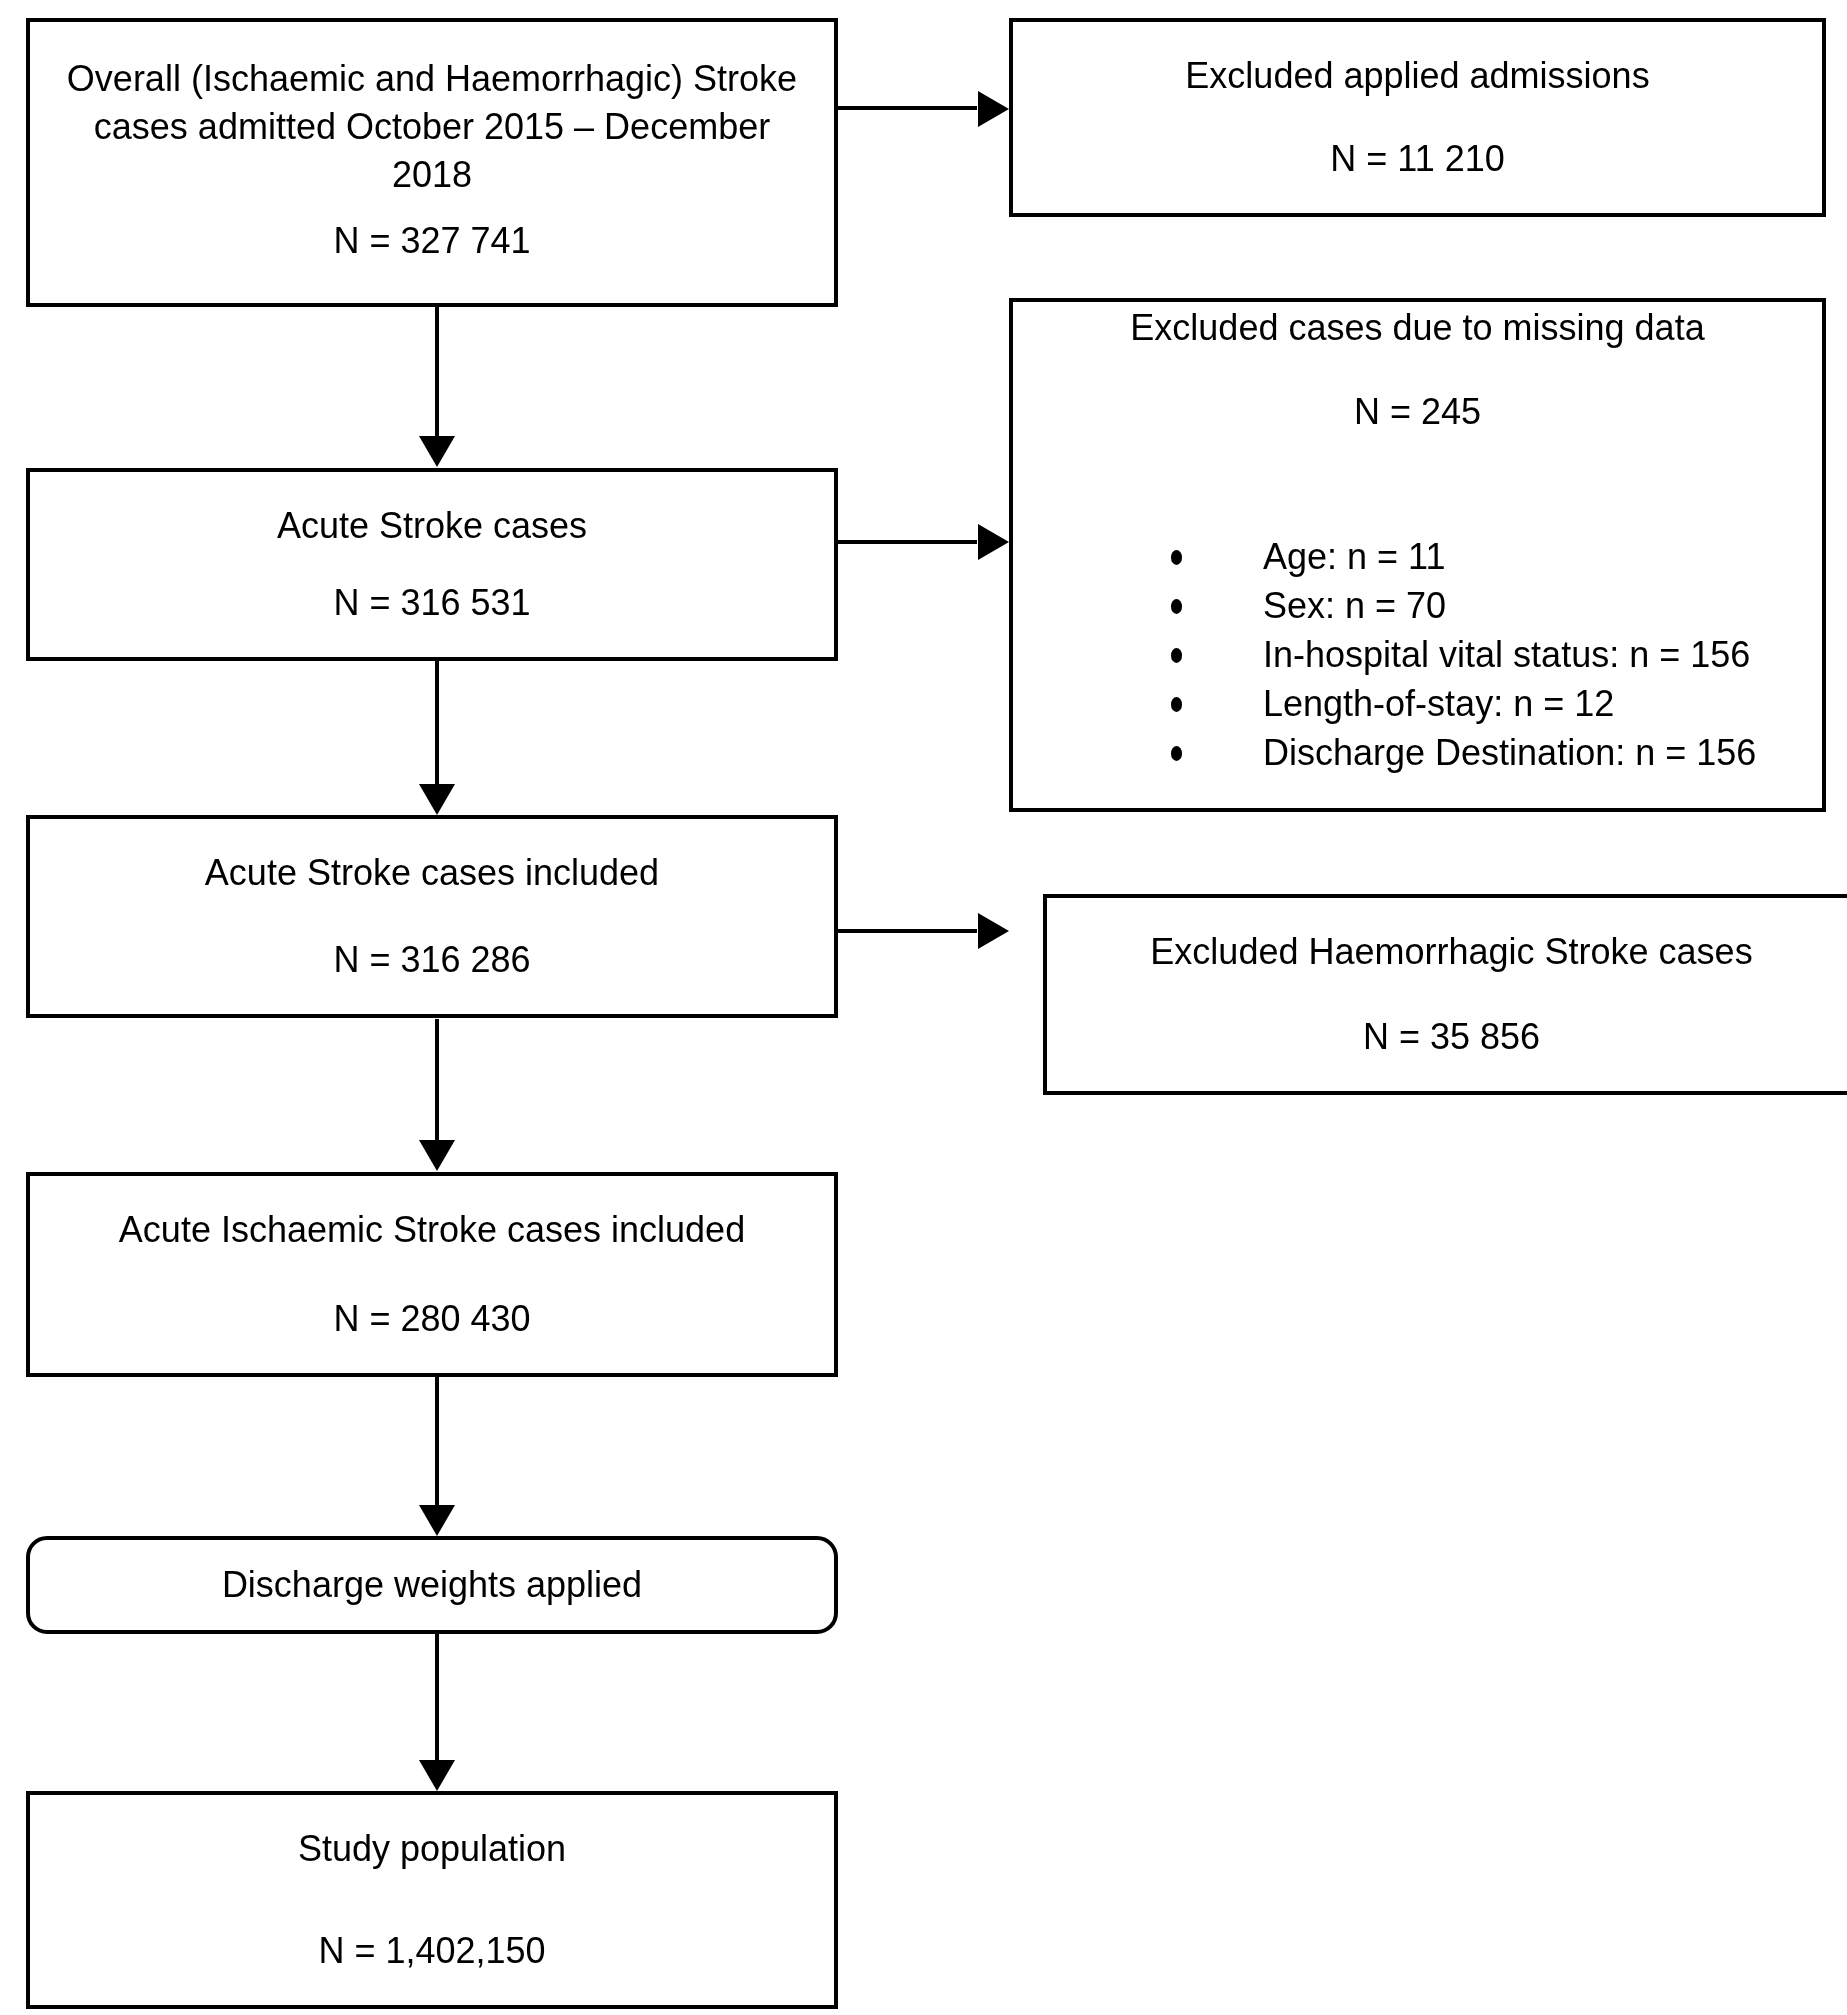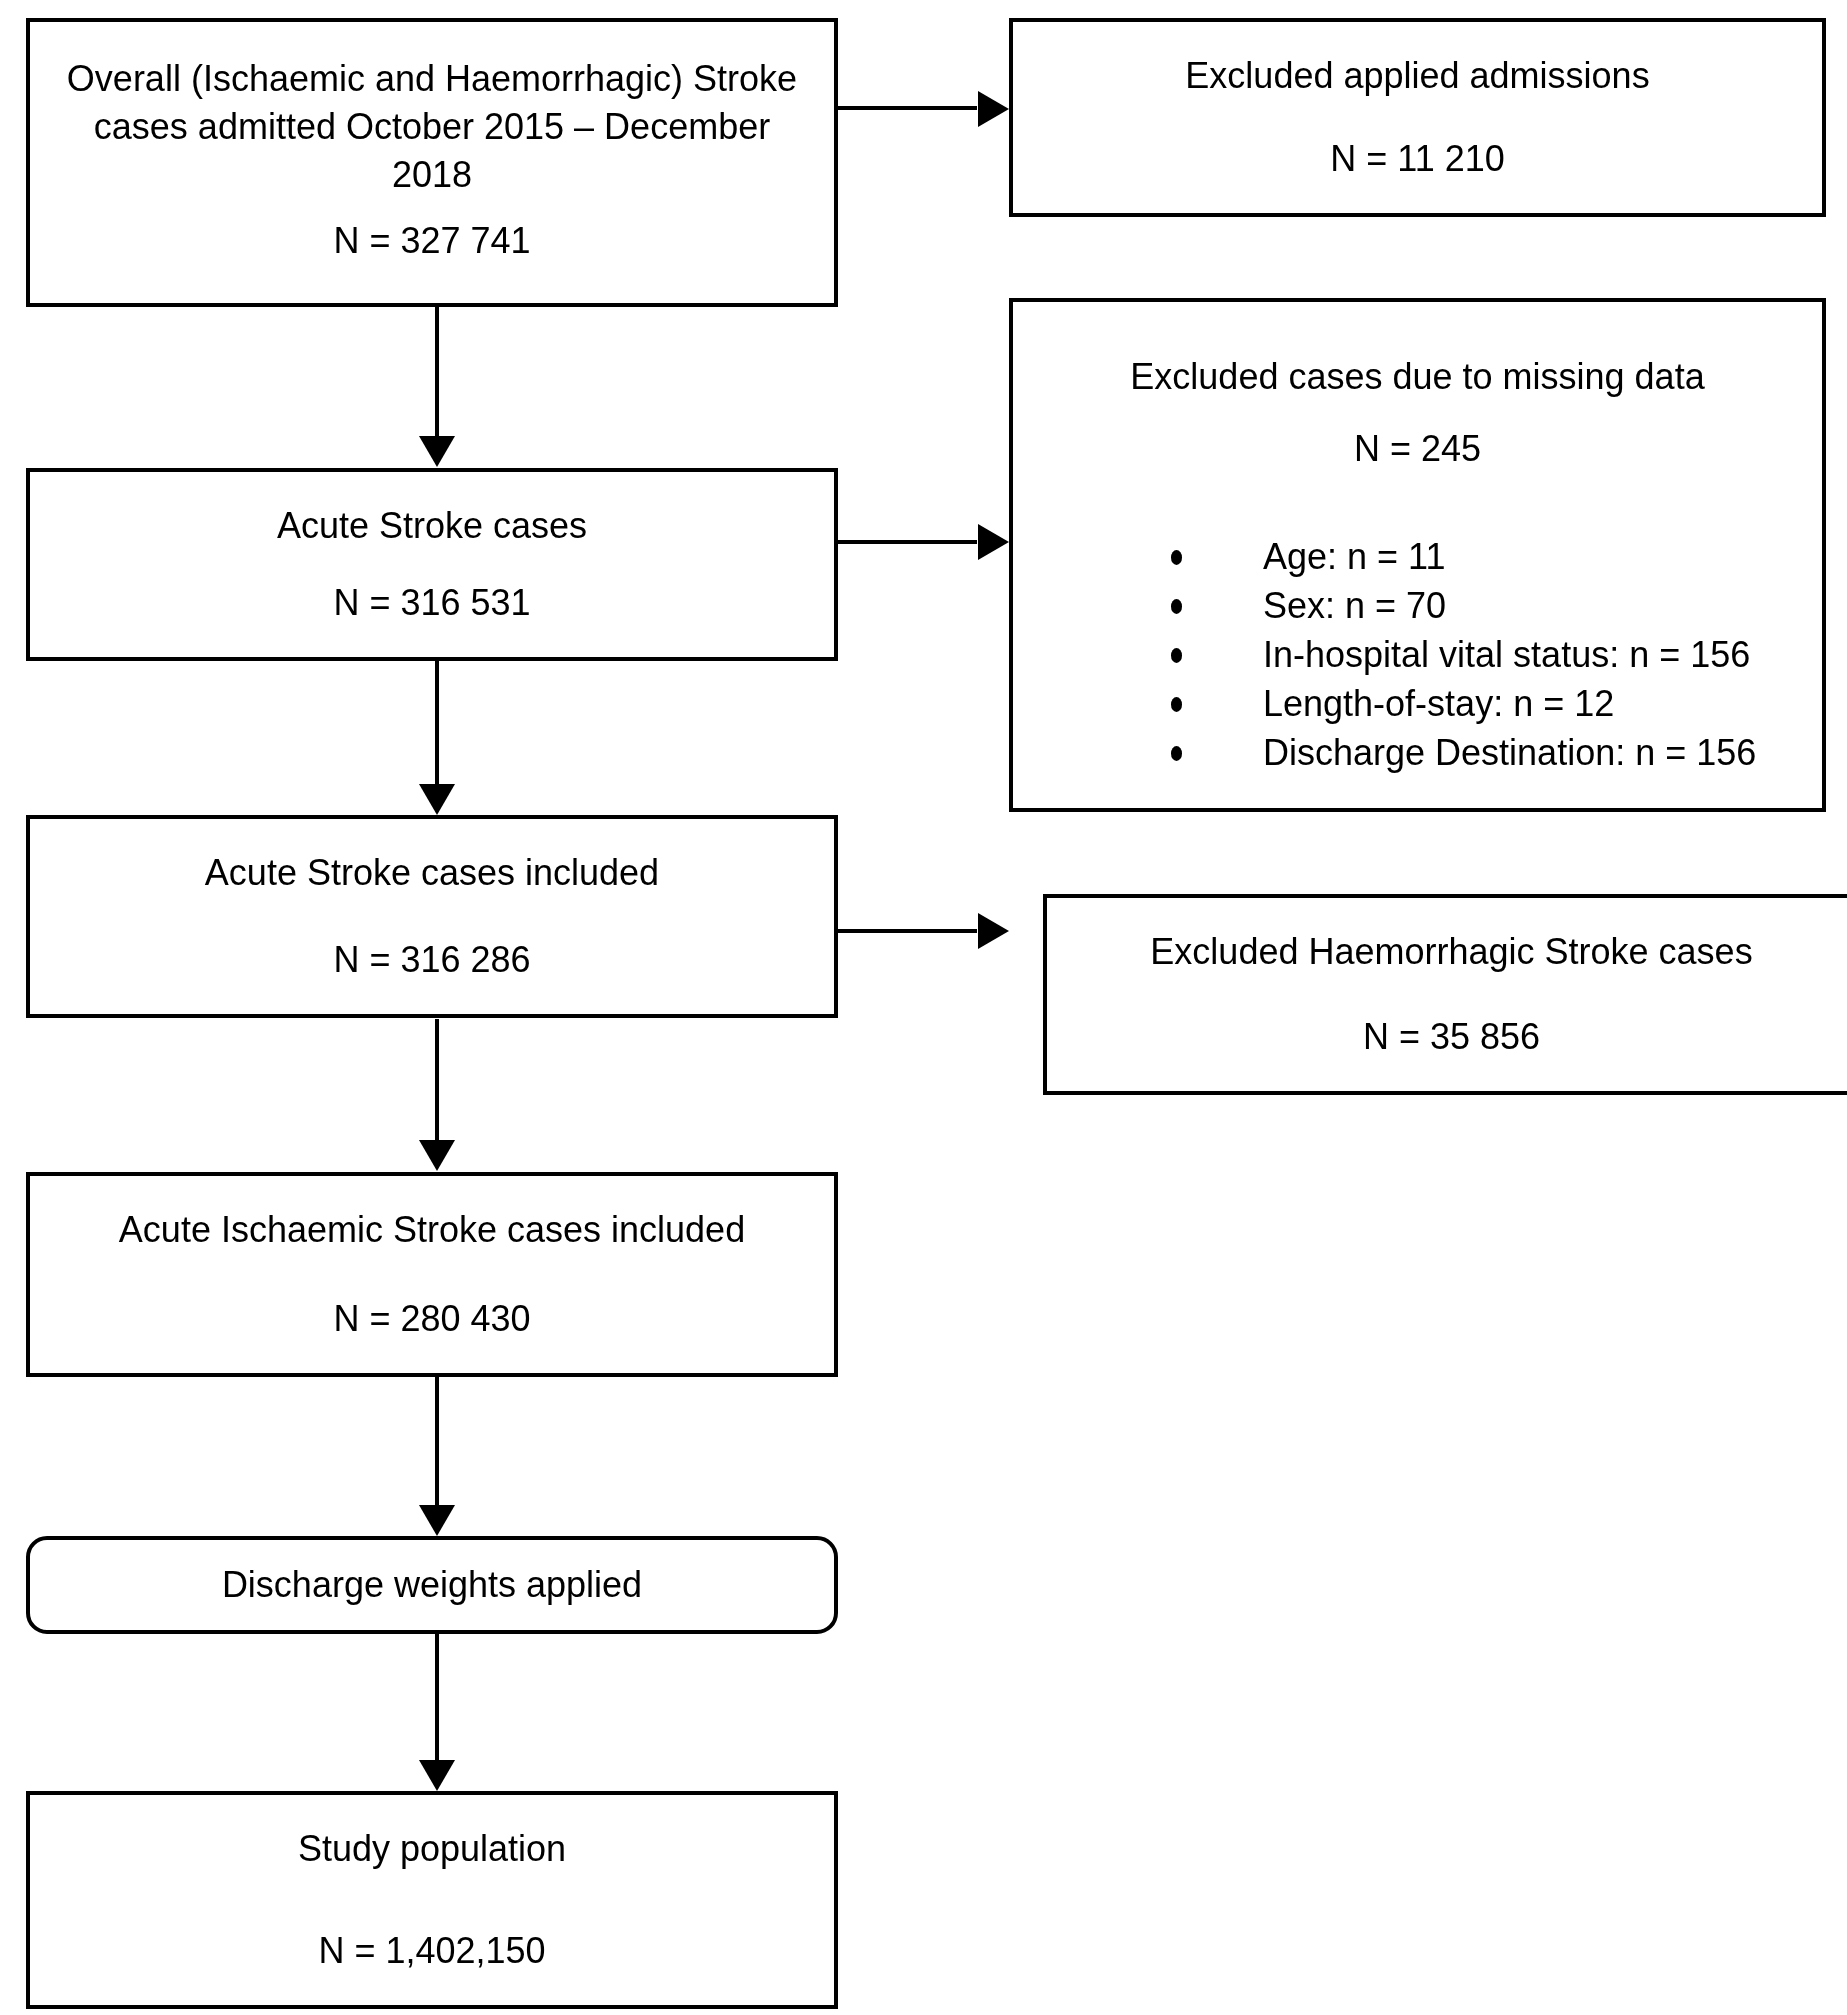--- a/index.html
+++ b/index.html
@@ -21,20 +21,21 @@
     border: 4.9px solid #000000;
     background: #ffffff;
     display: flex;
     flex-direction: column;
     align-items: center;
     justify-content: space-between;
     text-align: center;
     font-size: 36px;
     line-height: 1.34;
     padding: 30px 22px;
+    gap: 12px;
   }
   .box.center-one {
     justify-content: center;
   }
   .box .label { white-space: pre-line; }
   .box .nval { }
 
   
   .b-l1 { left: 26px;  top: 18px;   width: 812px; height: 289px; padding-top: 33px; padding-bottom: 38px; }
   .b-l2 { left: 26px;  top: 468px;  width: 812px; height: 193px; }
@@ -47,21 +48,21 @@
   .b-r1 { left: 1009px; top: 18px;   width: 817px; height: 199px; }
   .b-r3 { left: 1009px; top: 894px; width: 817px; height: 201px; margin-left: 34px; }
   .b-r2 {
     left: 1009px; top: 298px; width: 817px; height: 514px;
     justify-content: flex-end;
     padding-top: 36px;
   }
   .b-r2 .nval { margin-top: 24px; }
   .b-r2 ul.missing-list {
     list-style: none;
-    margin: 60px 0 0 0;
+    margin: 85px 0 0 0;
     padding: 0;
     align-self: flex-start;
     margin-left: 136px;
     text-align: left;
   }
   .b-r2 ul.missing-list li {
     display: flex;
     align-items: center;
     height: 49px;
   }

